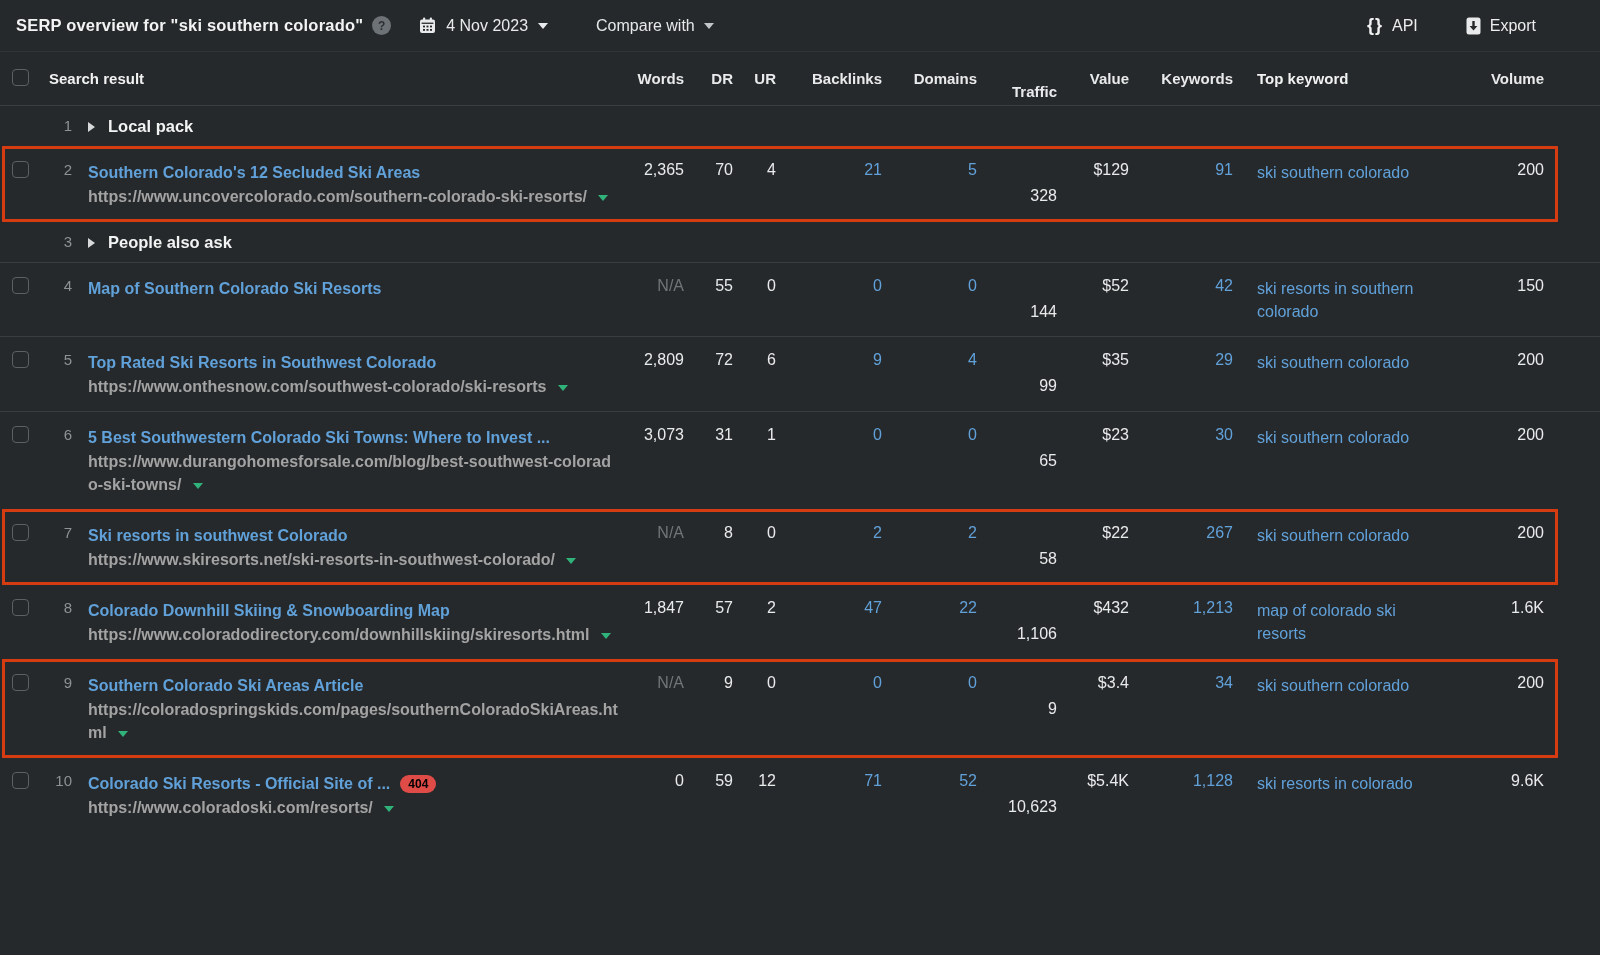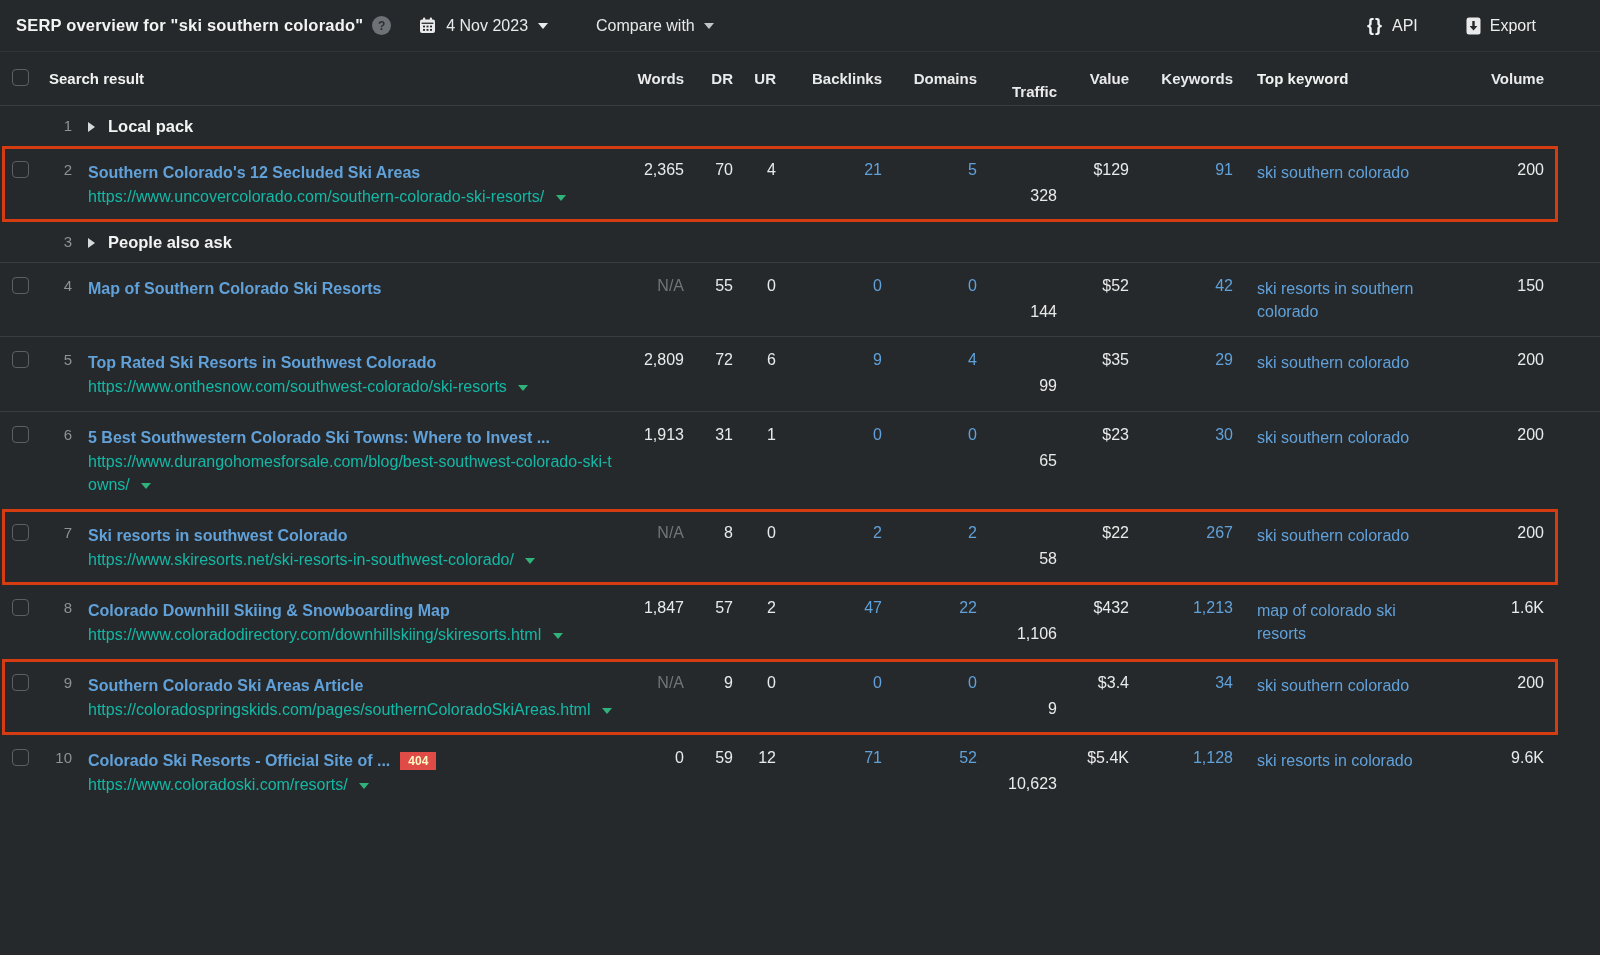--- a/index.html
+++ b/index.html
@@ -70,22 +70,22 @@
   .na { color:#717578; }
 
   .checkbox { width:17px; height:17px; border:1.5px solid #5c6063; border-radius:4px; display:inline-block; cursor:pointer; }
 
   .group-row .cell { padding-top:11px; padding-bottom:10px; }
   .group-title-wrap { display:flex; align-items:center; }
   .group-title { font-weight:bold; font-size:16.5px; color:#f2f3f3; }
 
   .title-line { line-height:24px; display:flex; align-items:center; gap:10px; }
   .title { color:#61a1da; cursor:pointer; text-decoration:none; white-space:nowrap;font-weight:bold; }
-  .url-line { line-height:23px; color:#14b8a6; word-break:break-all; cursor:pointer; }
-  .badge { background:#df4c48; color:#fef9c3; font-size:12px; font-weight:bold; border-radius:0; padding:2px 8px; line-height:14px; flex:0 0 auto; }
+  .url-line { line-height:23px; color:#a3a3a3; word-break:break-all; cursor:pointer;font-weight:bold; }
+  .badge { background:#df4c48; color:#000000; font-size:12px; font-weight:bold; border-radius:9px; padding:2px 8px; line-height:14px; flex:0 0 auto; }
 
   .icon-svg { display:block; flex:0 0 auto; }
 </style>
 </head>
 <body>
 
 <div class="topbar">
   <div class="topbar-title">SERP overview for "ski southern colorado"</div>
   <span class="help-icon">?</span>
 
@@ -241,21 +241,21 @@
       <span class="checkbox"></span>
     </div>
     <div class="cell c-num">6</div>
     <div class="cell c-result">
       <div class="title-line">
         <a class="title">5 Best Southwestern Colorado Ski Towns: Where to Invest ...</a>
 
       </div>
       <div class="url-line"><span>https://www.durangohomesforsale.com/blog/best-southwest-colorado-ski-towns/ </span><span class="caret-down caret-green"></span></div>
     </div>
-    <div class="cell c-words num">1,913</div>
+    <div class="cell c-words num">3,073</div>
     <div class="cell c-dr num">31</div>
     <div class="cell c-ur num">1</div>
     <div class="cell c-backlinks num link">0</div>
     <div class="cell c-domains num link">0</div>
     <div class="cell c-traffic num">65</div>
     <div class="cell c-value num">$23</div>
     <div class="cell c-keywords num link">30</div>
     <div class="cell c-topkw link">ski southern colorado</div>
     <div class="cell c-volume num">200</div>
   </div>

